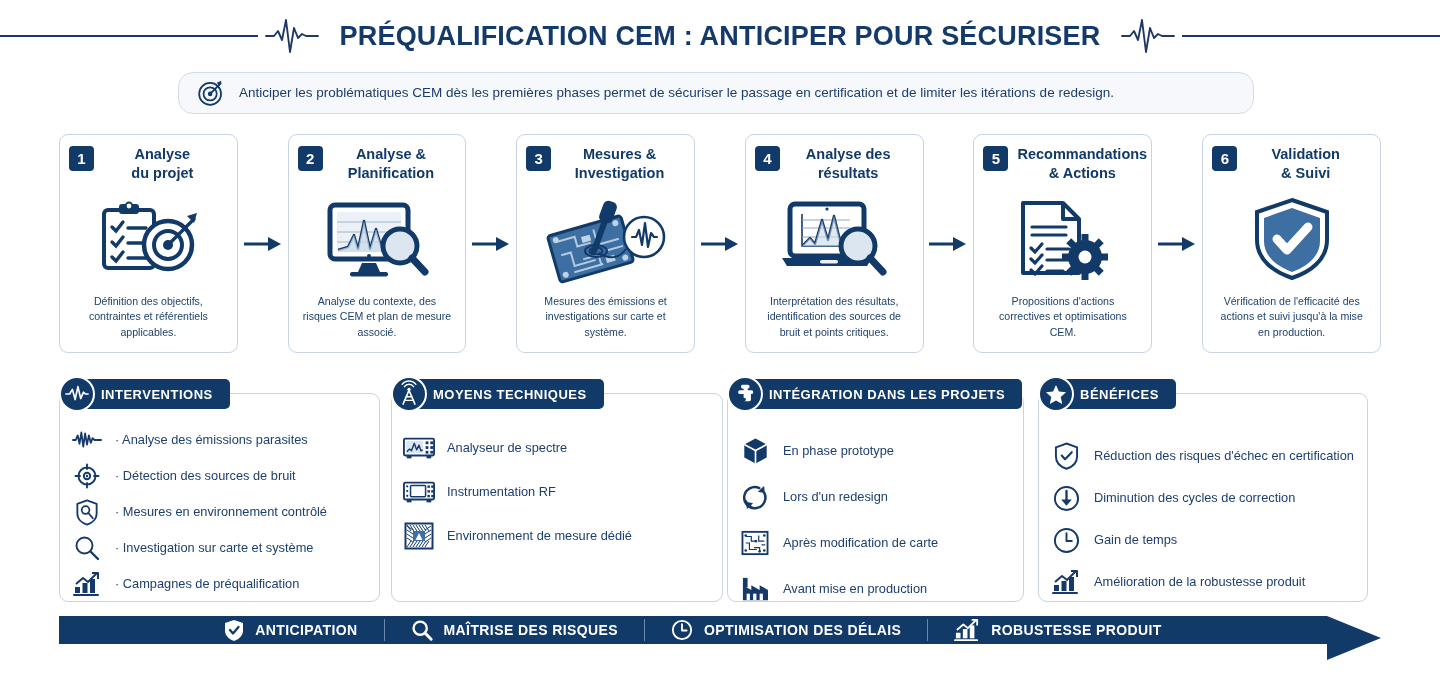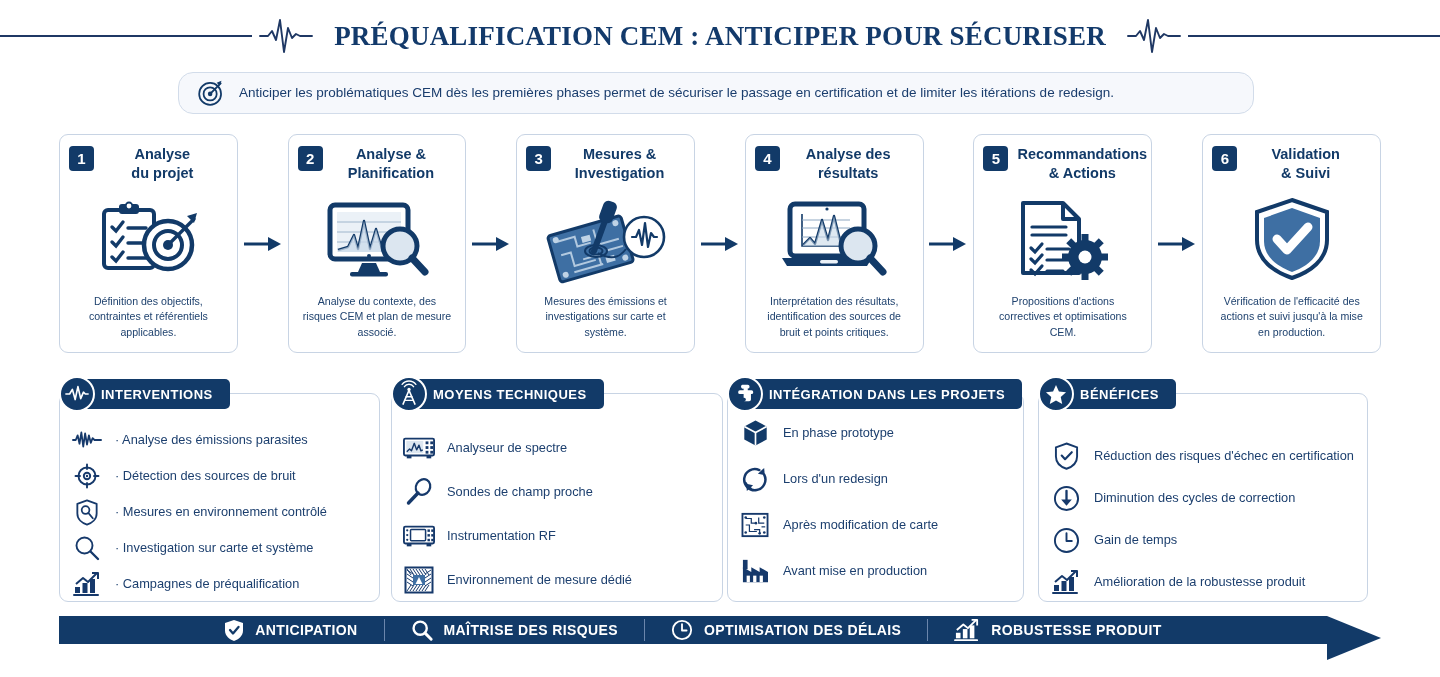--- a/index.html
+++ b/index.html
@@ -14,21 +14,21 @@
   .page{position:relative;width:1440px;height:677px;}
 
   
   .header{position:absolute;left:0;top:8px;width:1440px;height:56px;display:flex;align-items:center;justify-content:center;gap:8px;}
   .hline{height:2px;background:#1F3864;flex:0 0 auto;}
   .hline.left{width:262px;}
   .hline.right{width:262px;}
   .wave-deco{flex:0 0 auto;display:block;}
   .title{
     font-size:27px;font-weight:700;letter-spacing:.2px;color:#133A6B;
-    white-space:nowrap;padding:0 14px;font-family:Liberation Serif, serif;
+    white-space:nowrap;padding:0 14px;
   }
 
   
   .callout{
     position:absolute;left:178px;top:72px;width:1076px;height:42px;
     background:#F6F8FC;border:1px solid #D2DCEA;border-radius:15px;
     display:flex;align-items:center;gap:14px;padding:0 18px;
   }
   .callout-text{font-size:13.5px;color:#1A3D6D;line-height:1.2;}
 
@@ -463,29 +463,20 @@
                   <rect x="29" y="15" width="3" height="3"></rect>
               </g>
               <rect x="4" y="20.5" width="5" height="2.5" fill="#16396B"></rect>
               <rect x="25" y="20.5" width="5" height="2.5" fill="#16396B"></rect>
             </svg>
           </span>
           <span class="txt">Analyseur de spectre</span>
         </div>
         <div class="prow" style="padding:6px 0;">
           <span class="ico">
-            <svg width="28" height="28" viewBox="0 0 28 28">
-              <ellipse cx="18" cy="9" rx="7" ry="8" transform="rotate(30 18 9)" fill="none" stroke="#16396B" stroke-width="2.2"></ellipse>
-              <path d="M13 15 L3.5 25" stroke="#16396B" stroke-width="3.4" stroke-linecap="round"></path>
-            </svg>
-          </span>
-          <span class="txt">Sondes de champ proche</span>
-        </div>
-        <div class="prow" style="padding:6px 0;">
-          <span class="ico">
             <svg width="32" height="24" viewBox="0 0 34 24">
               <rect x="1" y="2" width="32" height="18" rx="1.5" fill="none" stroke="#16396B" stroke-width="2"></rect>
               <rect x="8" y="5" width="16" height="12" rx="1" fill="#fff" stroke="#16396B" stroke-width="1.6"></rect>
               <g fill="#16396B">
                 <circle cx="4.5" cy="6" r="1.2"></circle>
                   <circle cx="4.5" cy="11" r="1.2"></circle>
                   <circle cx="4.5" cy="16" r="1.2"></circle>
                 <rect x="26" y="5" width="2.6" height="2.6"></rect>
                   <rect x="30" y="5" width="2.6" height="2.6"></rect>
                 <rect x="26" y="10" width="2.6" height="2.6"></rect>
@@ -521,21 +512,21 @@
     <div class="panel p3">
       <div class="panel-box"></div>
       <div class="panel-header">
         <div class="panel-circle">
           <svg width="22" height="22" viewBox="0 0 24 24">
             <path d="M9 2 h6 a2 2 0 0 1 0 4 v2 h4 a2 2 0 0 1 0 4 h-0.5 v6 a2 2 0 0 1 -2 2 h-5.5 a2 2 0 0 0 0 -4 h-0.5 v-4 h-4 a2 2 0 0 1 0 -4 h4 V6 a2 2 0 0 1 -1.5 -4 Z" fill="#fff"></path>
           </svg>
         </div>
         <div class="panel-pill">INTÉGRATION DANS LES PROJETS</div>
       </div>
-      <div class="panel-list" style="top:52px;justify-content:flex-end;">
+      <div class="panel-list" style="top:52px;">
         <div class="prow" style="padding:7px 0;">
           <span class="ico">
             <svg width="27" height="28" viewBox="0 0 28 30">
               <path d="M14 1.5 L26 8 V22 L14 28.5 L2 22 V8 Z" fill="#123A68"></path>
               <path d="M2 8 L14 14.5 L26 8" fill="none" stroke="#fff" stroke-width="1.8"></path>
               <path d="M14 14.5 V28.5" fill="none" stroke="#fff" stroke-width="1.8"></path>
             </svg>
           </span>
           <span class="txt">En phase prototype</span>
         </div>

